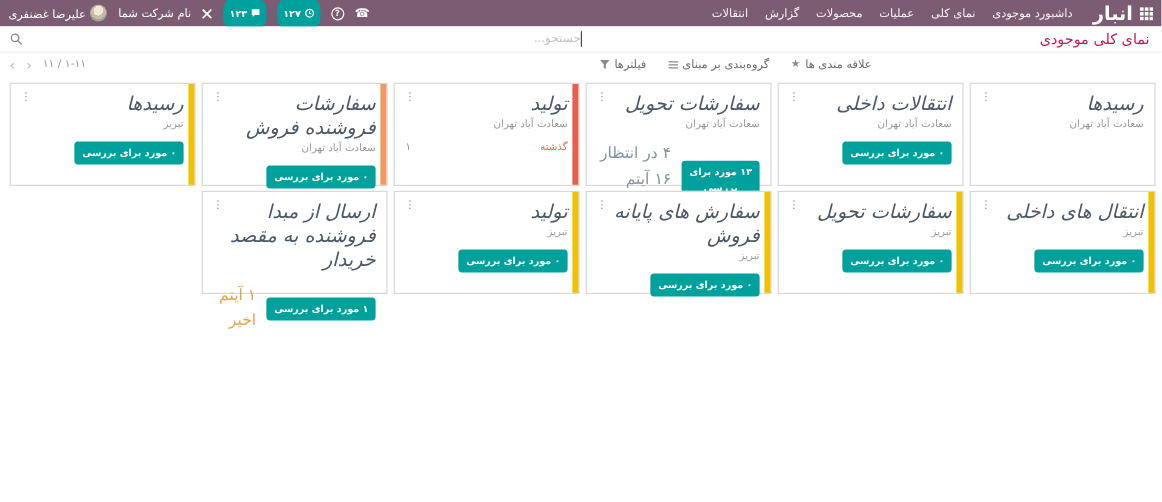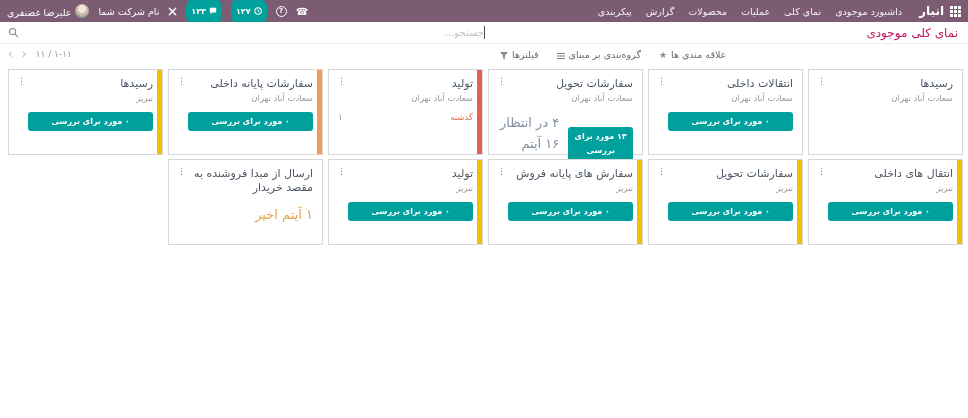--- a/index.html
+++ b/index.html
@@ -4,21 +4,21 @@
 <style>
   * { margin:0; padding:0; box-sizing:border-box; }
   html,body { width:968px; height:418px; overflow:hidden; }
   body { font-family:"DejaVu Sans", sans-serif; background:#fff; direction:rtl; }
 
   
   .topbar { height:22px; background:var(--topbar,#7b5c72); display:flex; align-items:center;
             justify-content:space-between; padding:0 7px; color:#fff; }
   .tb-group { display:flex; align-items:center; }
   .apps-icon { width:11px; height:11px; margin-left:6px; cursor:pointer; }
-  .app-name { font-size:12px; font-weight:bold; margin-left:10px; white-space:nowrap; }
+  .app-name { font-size:16px; font-weight:bold; margin-left:10px; white-space:nowrap; }
   .app-menu { display:flex; align-items:center; }
   .nav-item { font-size:9.5px; margin:0 7px; color:rgba(255,255,255,.93); white-space:nowrap; cursor:pointer; }
   .systray { display:flex; align-items:center; gap:9px; }
   .tray-icon { display:flex; align-items:center; color:#fff; cursor:pointer; }
   .pill { display:flex; align-items:center; gap:3px; background:var(--accent,#00a09d);
           border-radius:8px; padding:8px 5px; font-size:8px; font-weight:bold; cursor:pointer; }
   .help-circle { width:11px; height:11px; border:1px solid #fff; border-radius:50%; font-size:7px;
                  font-weight:bold; display:flex; align-items:center; justify-content:center; cursor:pointer; }
   .company { font-size:9.5px; white-space:nowrap; cursor:pointer; }
   .user-menu { display:flex; align-items:flex-end; gap:4px; cursor:pointer; }
@@ -32,38 +32,38 @@
   .search-input { position:absolute; right:484px; top:3px; width:260px; height:15px; border:none;
                   outline:none; font-size:10px; font-family:inherit; direction:rtl; color:#444; background:transparent; }
   .search-input::placeholder { color:#c2c2c2; }
   .caret-line { position:absolute; right:483px; top:4px; width:1px; height:13px; background:#4a4a4a; }
   .magnifier { position:absolute; left:8px; top:5px; cursor:pointer; }
 
   
   .control-row { height:20px; position:relative; background:#fff; }
   .filter-group { position:absolute; left:500px; top:0; height:100%; display:flex; align-items:center;
                   gap:18px; direction:ltr; }
-  .f-item { display:flex; align-items:flex-end; gap:4px; font-size:9.5px; color:#6a6a6a; cursor:pointer; white-space:nowrap; }
+  .f-item { display:flex; align-items:center; gap:4px; font-size:9.5px; color:#6a6a6a; cursor:pointer; white-space:nowrap; }
   .f-item .ic { color:#8a8a8a; font-size:9px; line-height:1; }
   .pager { position:absolute; left:8px; top:0; height:100%; display:flex; align-items:center; gap:9px; direction:ltr; }
   .chev { font-size:12px; color:#b9b9b9; cursor:pointer; line-height:1; }
   .pager-text { font-size:9px; color:#9a9a9a; direction:ltr; cursor:pointer; }
 
   
   .kanban { display:flex; flex-wrap:wrap; gap:4px 5px; padding:5px 5px; background:#fff; }
   .card { width:155px; height:86px; background:#fff; border:1px solid #d8d8d8; position:relative;
           padding:7px 9px 6px 7px; }
   .stripe { position:absolute; top:0; bottom:0; right:0; width:5px; }
   .card-head { display:flex; justify-content:space-between; align-items:flex-start; }
-  .card-title { font-size:11px; color:#4c5866; line-height:1.25; cursor:pointer; }
+  .card-title { font-size:16px; color:#4c5866; line-height:1.25; cursor:pointer;font-style:italic; }
   .card-sub { font-size:8.5px; color:#98999b; margin-top:2px; }
   .kebab { font-size:9px; color:#8a8a8a; line-height:1; cursor:pointer; padding:0 1px; }
   .card-body { display:flex; align-items:center; gap:9px; margin-top:9px; }
   .btn { background:var(--accent,#00a09d); color:#fff; border:none; border-radius:3px; font-size:8px;
-         font-weight:bold; padding:5px 23px; font-family:inherit; white-space:nowrap; cursor:pointer; }
+         font-weight:bold; padding:5px 6px; font-family:inherit; white-space:nowrap; cursor:pointer; }
   .btn.narrow { white-space:normal; width:66px; line-height:1.7; padding:3px 5px; }
   .stats { font-size:13px; color:#8393a4; line-height:1.65; }
   .stat { cursor:pointer; }
   .stat.warn { color:#e2a44a; }
   .late-label { font-size:8.5px; color:#e8705a; cursor:pointer; }
   .late-value { font-size:8.5px; color:#8393a4; margin-left:2px; margin-right:auto; cursor:pointer; }
 </style>
 </head>
 <body>
 
@@ -82,21 +82,21 @@
           <rect x="8" y="8" width="3" height="3"></rect>
       </g>
     </svg>
     <div class="app-name">انبار</div>
     <nav class="app-menu">
         <span class="nav-item">داشبورد موجودی</span>
         <span class="nav-item">نمای کلی</span>
         <span class="nav-item">عملیات</span>
         <span class="nav-item">محصولات</span>
         <span class="nav-item">گزارش</span>
-        <span class="nav-item">پیکربندی</span>
+        <span class="nav-item">انتقالات</span>
       </nav>
   </div>
 
   <div class="systray">
     <span class="tray-icon" style="font-size:10px;">☎</span>
     <span class="help-circle">?</span>
     <span class="pill">
       <svg width="8" height="8" viewBox="0 0 10 10">
         <circle cx="5" cy="5" r="4" fill="none" stroke="#ffffff" stroke-width="1.3"></circle>
         <path d="M5 2.6 V5 L6.8 6" stroke="#ffffff" stroke-width="1.1" fill="none"></path>
@@ -216,21 +216,21 @@
       </div>
       <div class="card-body">
         <span class="late-label">گذشته</span>
         <span class="late-value">۱</span>
       </div>
     </div>
     <div class="card">
       <div class="stripe" style="background: rgb(238, 154, 97);"></div>
       <div class="card-head">
         <div>
-          <div class="card-title">سفارشات پایانه داخلی</div>
+          <div class="card-title">سفارشات فروشنده فروش</div>
           <div class="card-sub">سعادت آباد تهران</div>
         </div>
         <div class="kebab">⋮</div>
       </div>
       <div class="card-body">
         <button class="btn">۰ مورد برای بررسی</button>
       </div>
     </div>
     <div class="card">
       <div class="stripe" style="background: rgb(239, 193, 0);"></div>
@@ -298,18 +298,19 @@
       </div>
     </div>
     <div class="card">
       <div class="card-head">
         <div>
           <div class="card-title">ارسال از مبدا فروشنده به مقصد خریدار</div>
         </div>
         <div class="kebab">⋮</div>
       </div>
       <div class="card-body">
+        <button class="btn">۱ مورد برای بررسی</button>
         <div class="stats">
           <div class="stat warn">۱ آیتم اخیر</div>
         </div>
       </div>
     </div>
   </main>
 
 </body></html>

